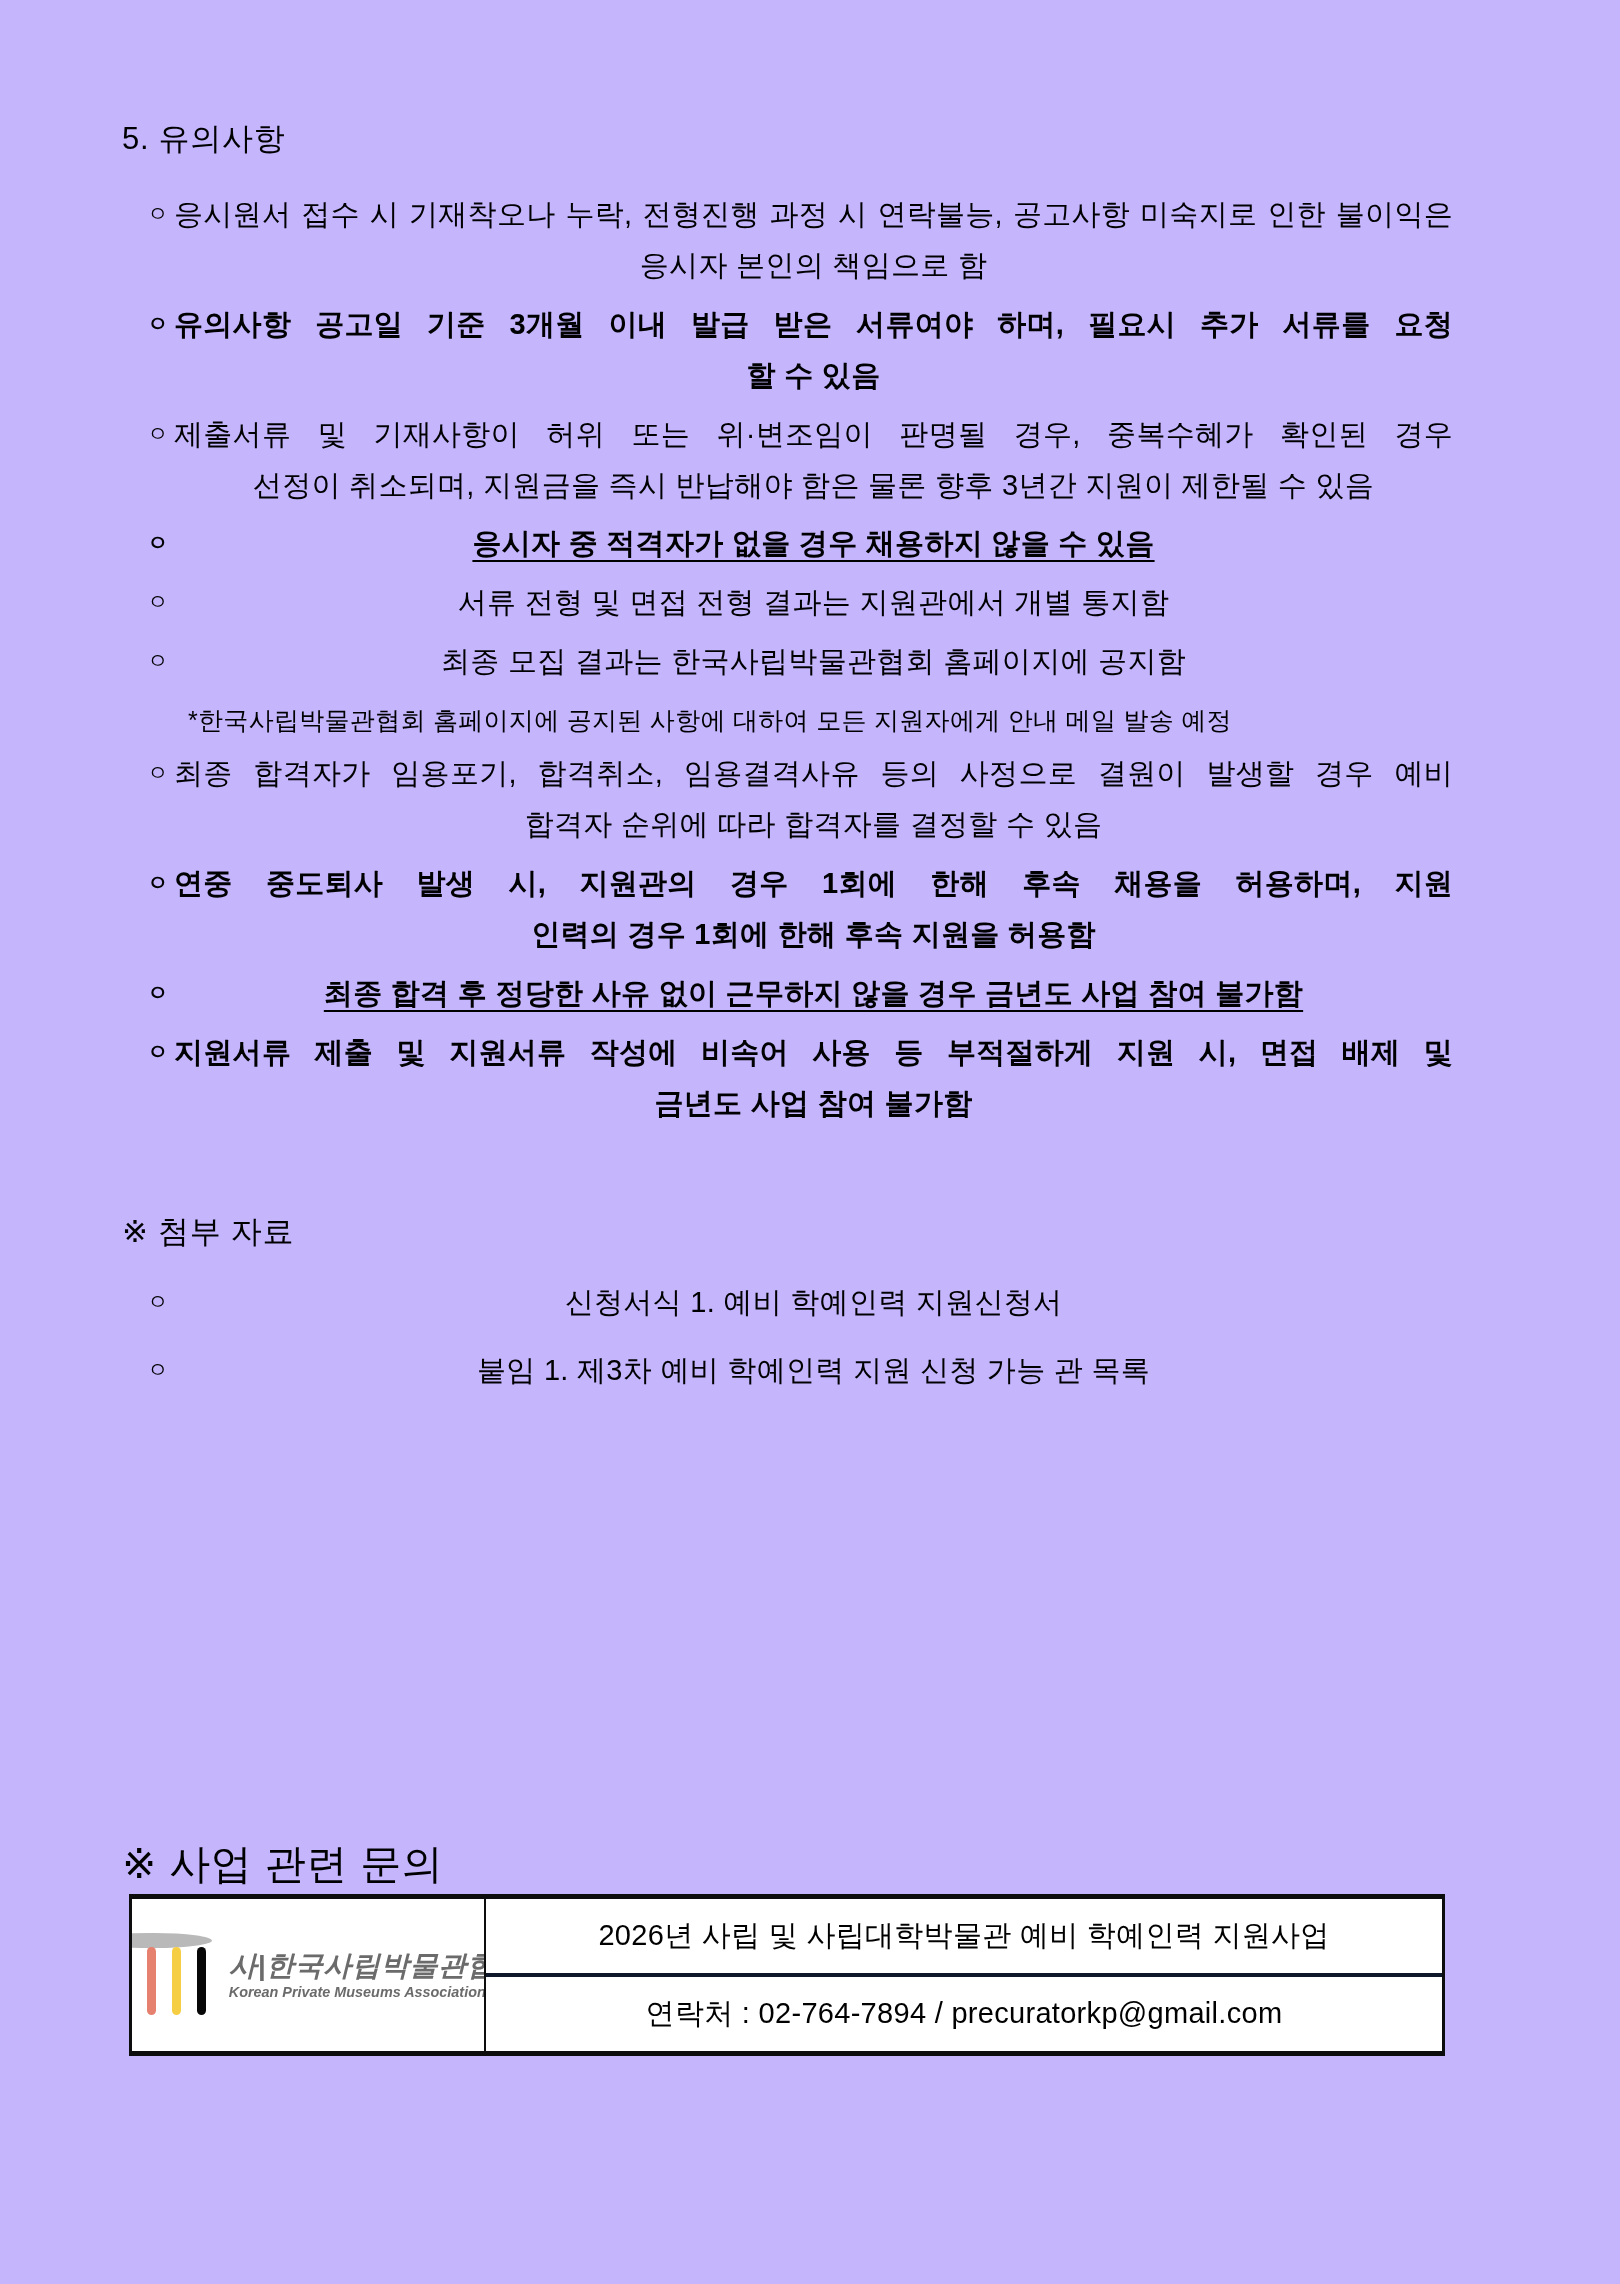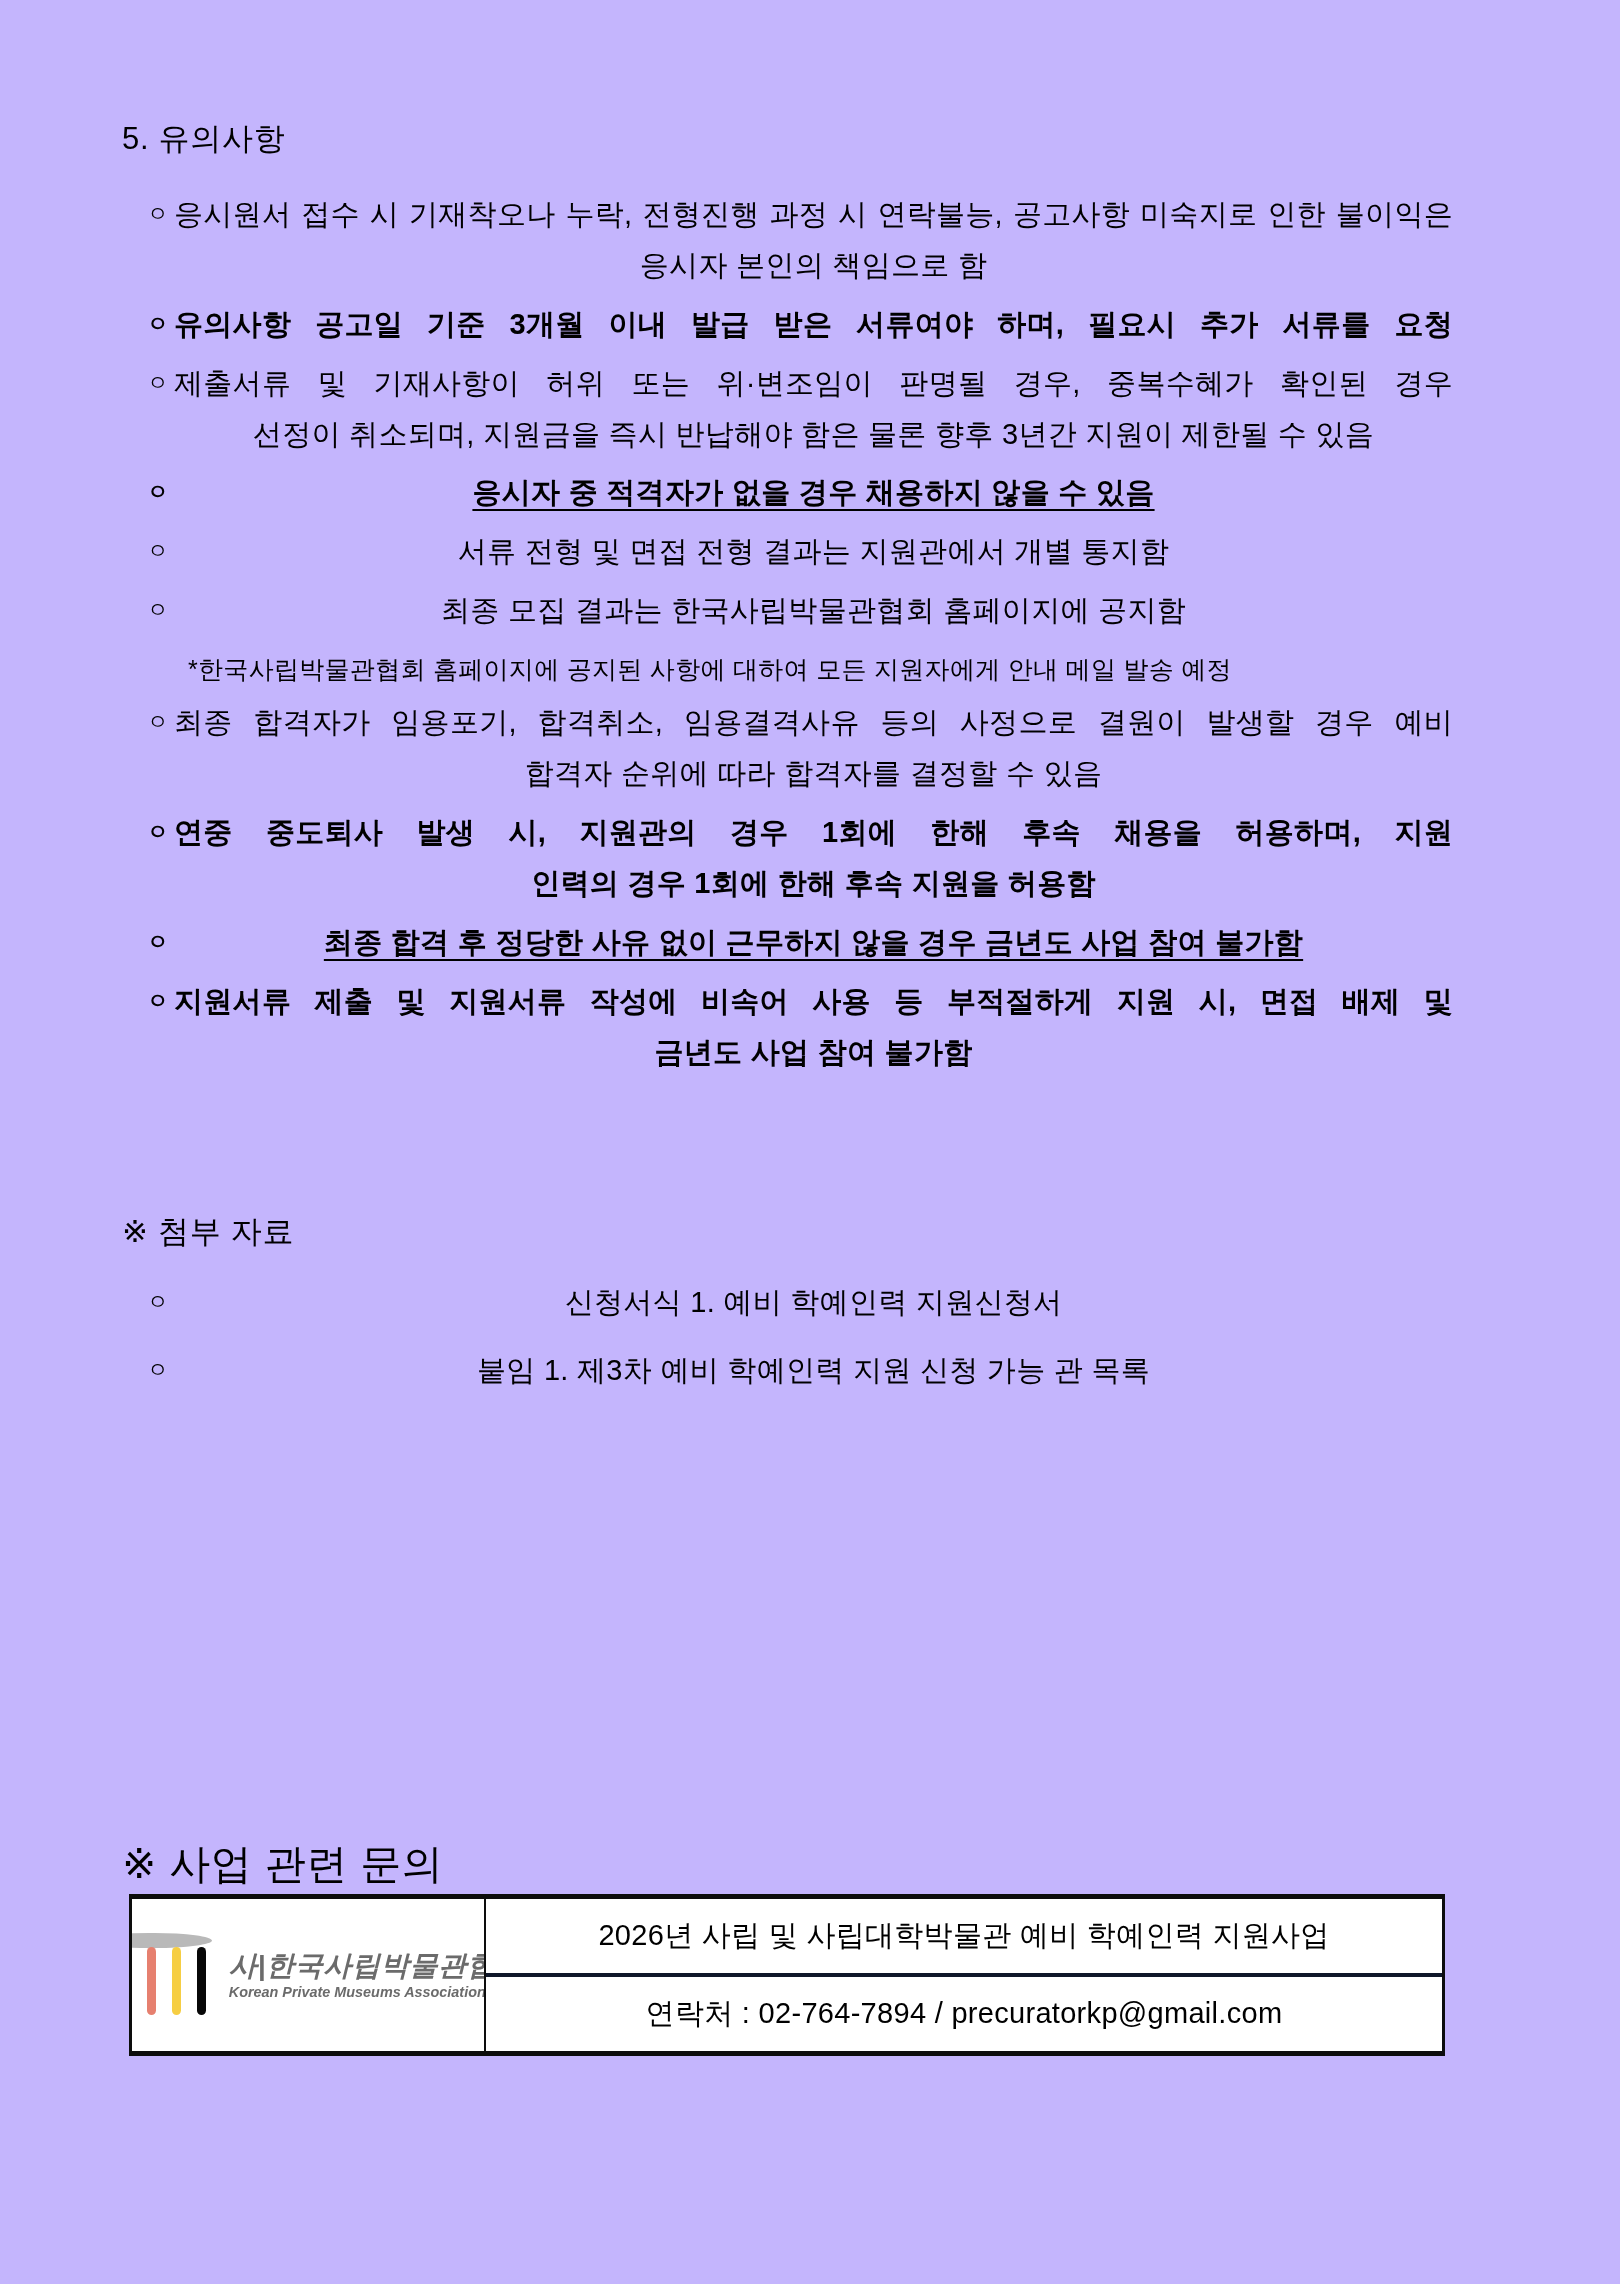--- a/index.html
+++ b/index.html
@@ -81,20 +81,21 @@
           <span class="marker">ㅇ</span>
           <div class="lines">
             <div class="line">응시원서 접수 시 기재착오나 누락, 전형진행 과정 시 연락불능, 공고사항 미숙지로 인한 불이익은</div>
             <div class="line last">응시자 본인의 책임으로 함</div>
           </div>
         </div>
         <div class="item bold">
           <span class="marker">ㅇ</span>
           <div class="lines">
             <div class="line">유의사항 공고일 기준 3개월 이내 발급 받은 서류여야 하며, 필요시 추가 서류를 요청</div>
+            <div class="line last">할 수 있음</div>
           </div>
         </div>
         <div class="item">
           <span class="marker">ㅇ</span>
           <div class="lines">
             <div class="line">제출서류 및 기재사항이 허위 또는 위·변조임이 판명될 경우, 중복수혜가 확인된 경우</div>
             <div class="line last">선정이 취소되며, 지원금을 즉시 반납해야 함은 물론 향후 3년간 지원이 제한될 수 있음</div>
           </div>
         </div>
         <div class="item bold underlined">

